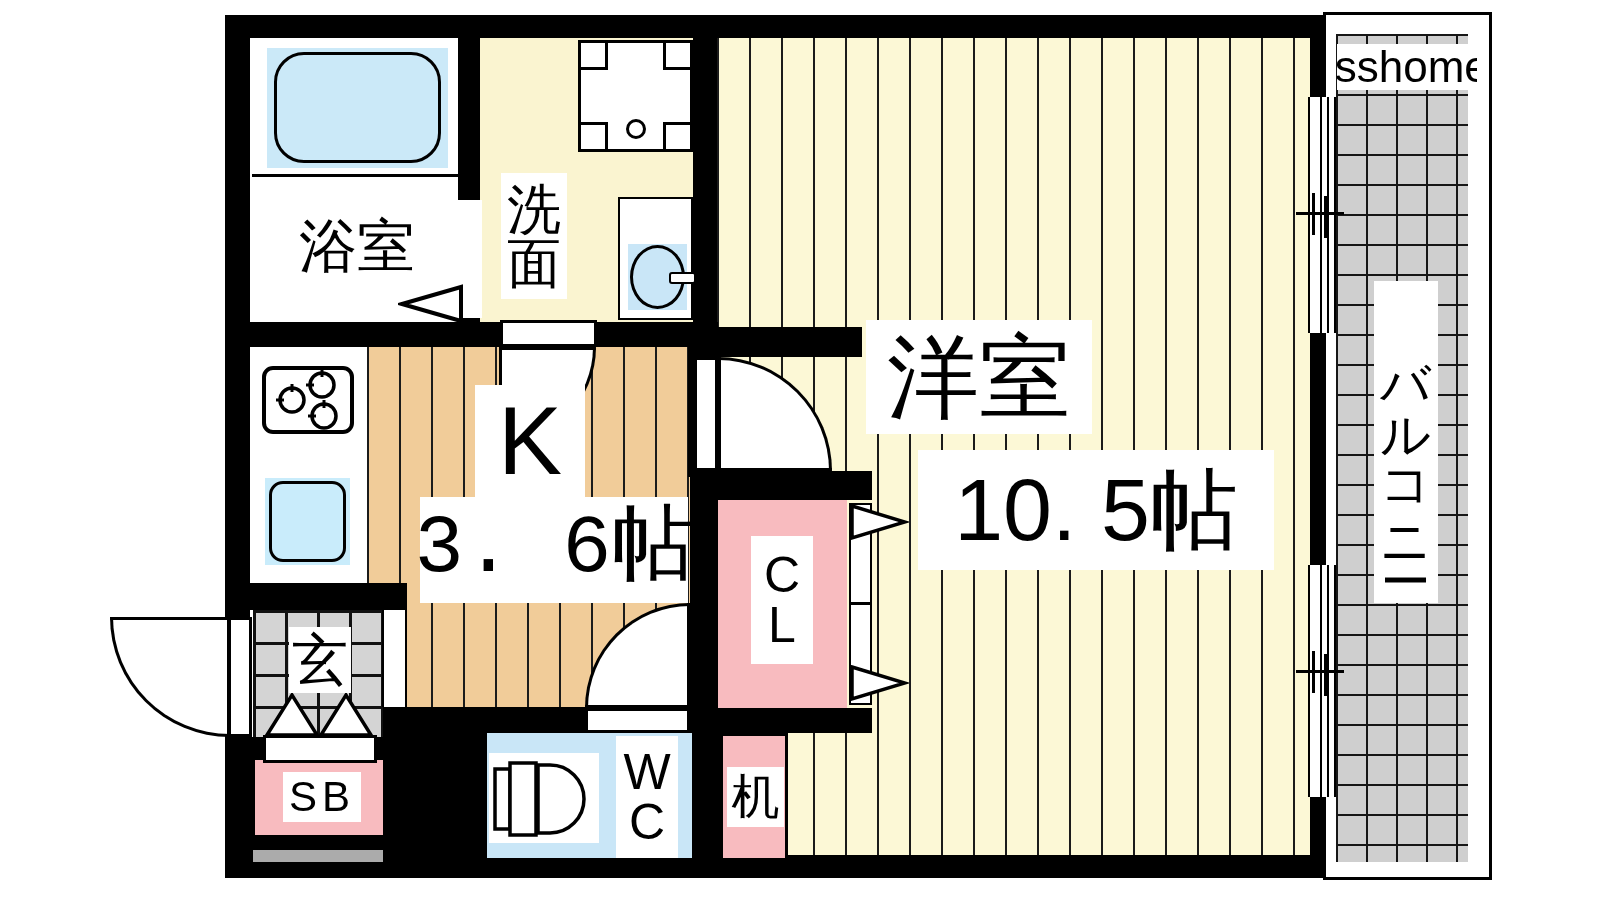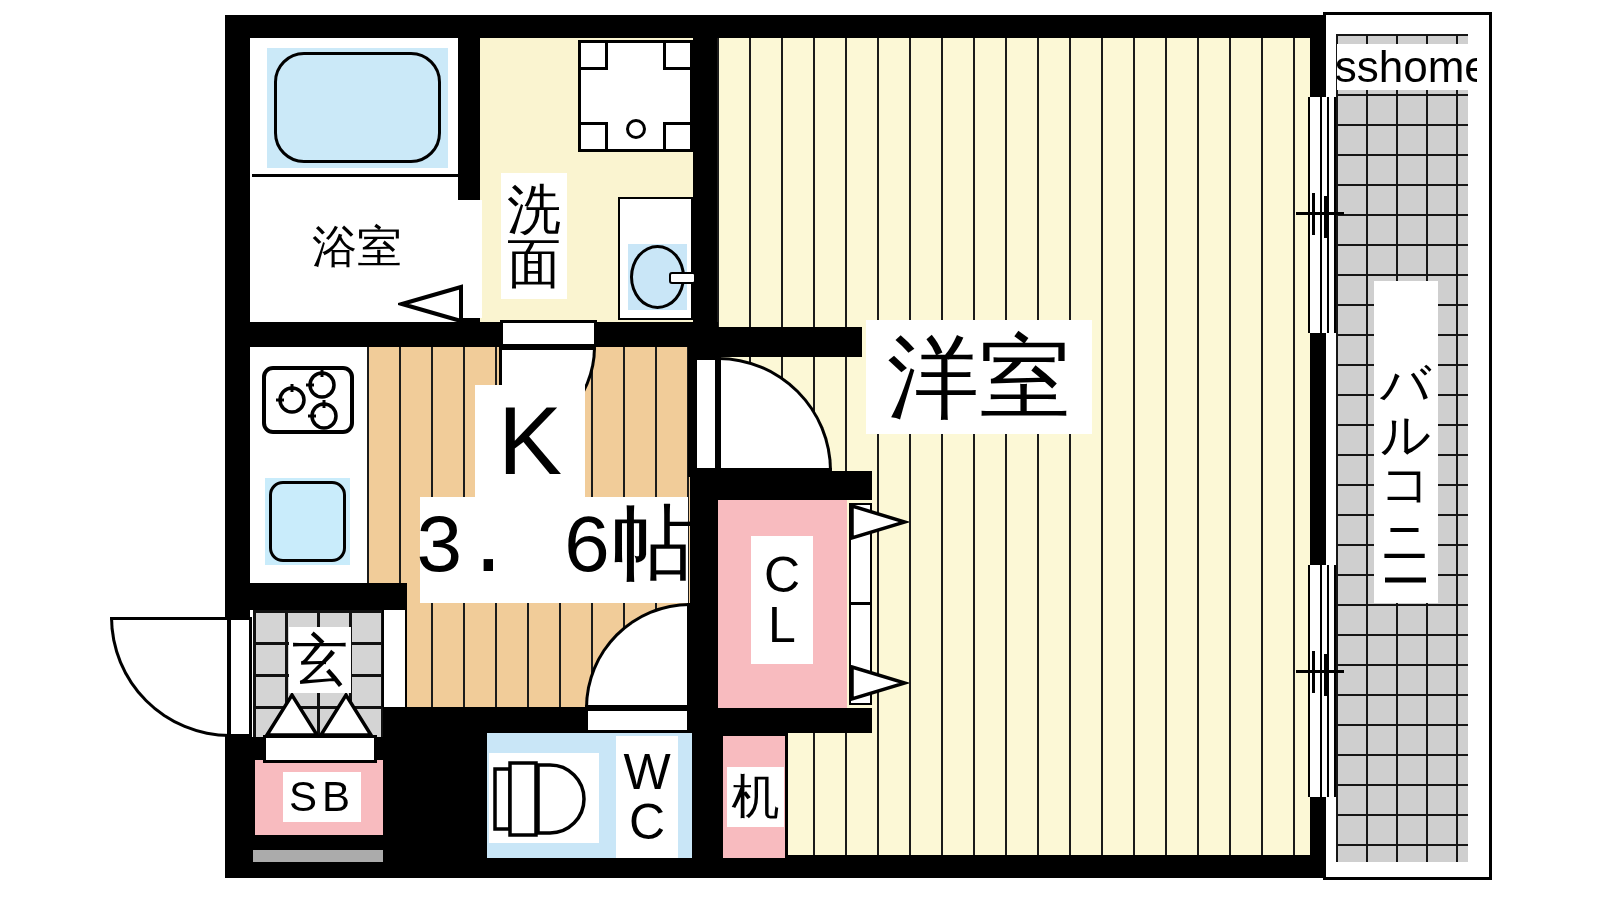--- a/index.html
+++ b/index.html
@@ -158,21 +158,21 @@
 
   <div class="abs white" style="left:489px;top:753px;width:110px;height:90px;"></div>
   <svg class="abs" style="left:492px;top:757px;" width="106" height="84" viewBox="0 0 106 84">
     <g fill="#fff" stroke="#000" stroke-width="3.5">
       <rect x="3" y="12" width="15" height="60"></rect>
       <rect x="18" y="6" width="26" height="72"></rect>
       <path d="M46,8 h12 a34,34 0 0 1 0,68 h-12 z"></path>
     </g>
   </svg>
 
-  <div class="lbl" style="left:282px;top:210px;width:150px;height:72px;font-size:45px;align-items:center;">
+  <div class="lbl" style="left:282px;top:210px;width:150px;height:72px;font-size:58px;align-items:center;">
     <span>浴室</span>
   </div>
   <div class="lbl stack" style="left:501px;top:173px;width:66px;height:126px;font-size:54px;">
     <span>洗</span>
     <span>面</span>
   </div>
   <div class="lbl" style="left:475px;top:385px;width:110px;height:112px;font-size:96px;">
     <span>K</span>
   </div>
   <div class="lbl" style="left:420px;top:497px;width:268px;height:106px;font-size:82px;font-family:Liberation Mono, monospace;">
@@ -191,20 +191,23 @@
   <div class="lbl stack" style="left:751px;top:536px;width:62px;height:128px;font-size:50px;">
     <span>C</span>
     <span>L</span>
   </div>
   <div class="lbl" style="left:727px;top:767px;width:57px;height:60px;font-size:48px;">
     <span>机</span>
   </div>
   <div class="lbl" style="left:866px;top:320px;width:226px;height:114px;font-size:92px;align-items:center;">
     <span>洋室</span>
   </div>
+  <div class="lbl" style="left:918px;top:450px;width:356px;height:120px;font-size:88px;">
+    <span>10. 5帖</span>
+  </div>
   <div class="lbl" style="left:1374px;top:281px;width:64px;height:322px;font-size:50px;">
     <span class="vtext">バルコニー</span>
   </div>
 
   <div class="lbl" style="left:1337px;top:44px;width:140px;height:46px;font-size:44px;overflow:hidden;justify-content:flex-start;">
     <span style="margin-left:-12px;">isshome</span>
   </div>
 
 </div>
 

